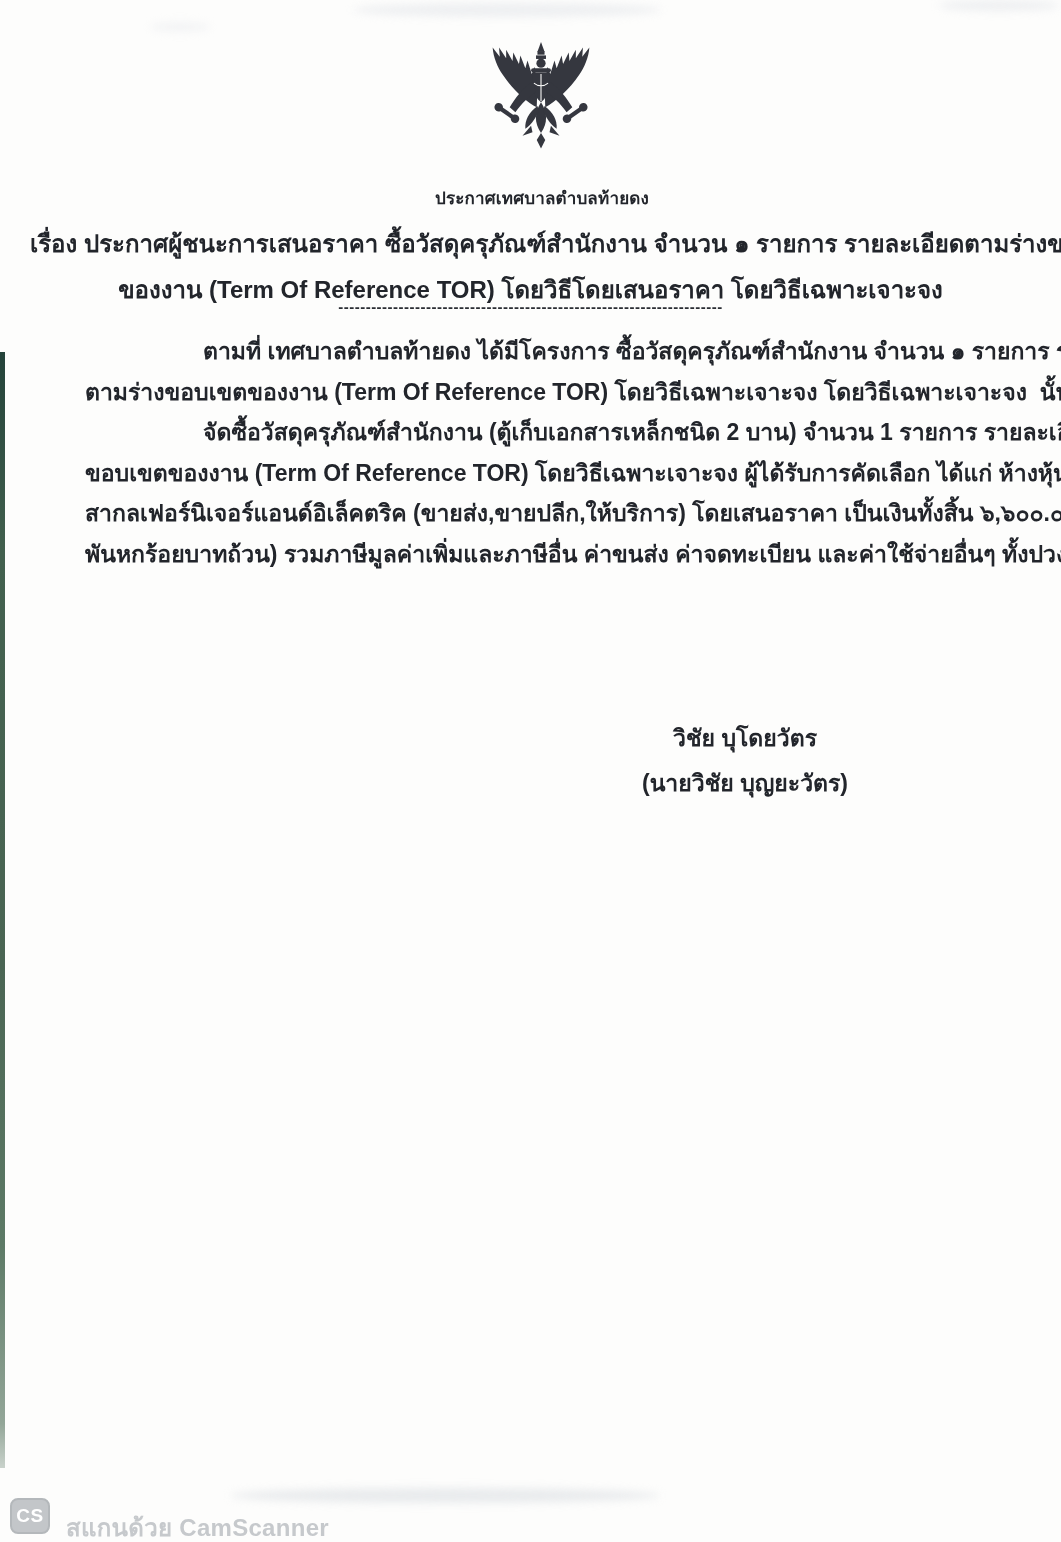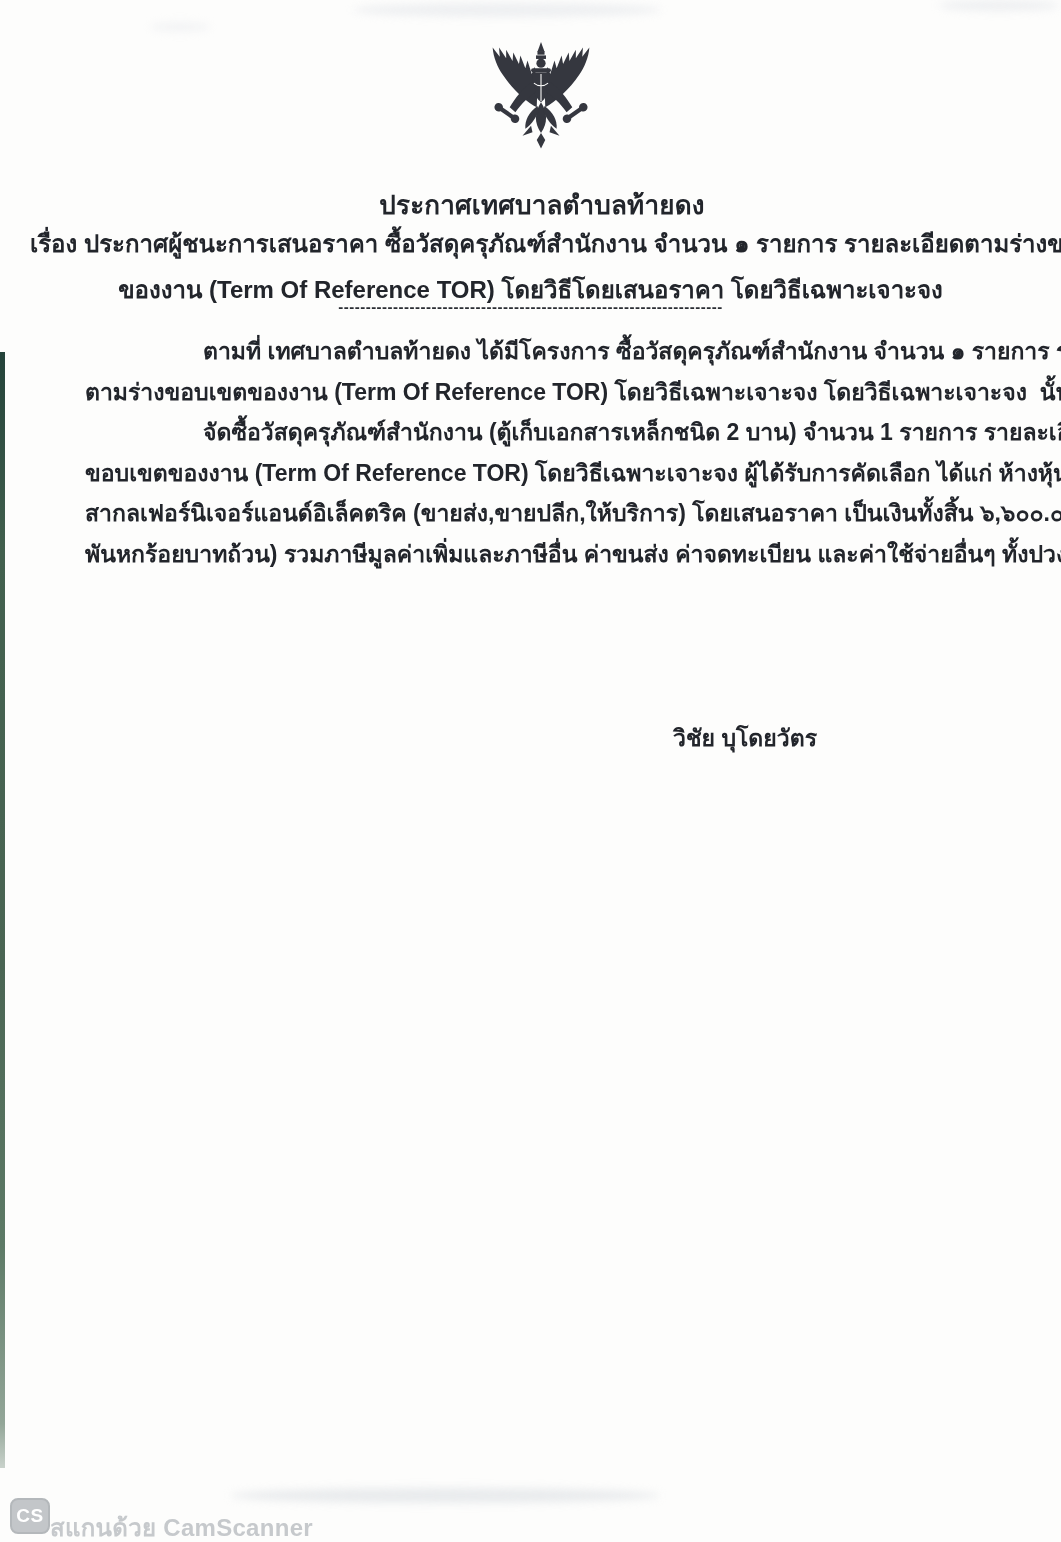--- a/index.html
+++ b/index.html
@@ -22,41 +22,41 @@
   .smudge.s2{left:938px;top:0px;width:122px;height:11px;}
   .smudge.s3{left:230px;top:1488px;width:430px;height:15px;background:#e2e5e8;}
   .smudge.s4{left:150px;top:22px;width:60px;height:10px;opacity:.5;}
   
   .emblem{position:absolute;left:477px;top:40px;width:128px;height:146px;}
   .emblem svg{width:100%;height:100%;}
   .emblem .ink{fill:#35373f;}
   
   .doc-title{
     position:absolute;left:312px;top:184px;width:460px;
-    text-align:center;font-size:26px;font-weight:700;letter-spacing:.2px;white-space:nowrap;
+    text-align:center;font-size:17px;font-weight:700;letter-spacing:.2px;white-space:nowrap;
   }
   .subject{position:absolute;left:30px;top:221px;width:1001px;text-align:center;font-weight:700;}
   .subject .line{height:46px;line-height:46px;font-size:24px;white-space:nowrap;}
   .divider{
     position:absolute;left:30px;top:298px;width:1001px;text-align:center;
     font-size:15px;font-weight:700;letter-spacing:.5px;color:#2a2d33;white-space:nowrap;
   }
   .body-text{position:absolute;left:85px;top:331px;width:900px;}
   .body-text .line{height:40.5px;line-height:40.5px;font-size:23px;font-weight:600;white-space:nowrap;}
   .body-text .line.indent{padding-left:118px;}
   .date-line{
     position:absolute;left:538px;top:606px;height:40px;line-height:40px;
     font-size:23px;font-weight:600;white-space:nowrap;
   }
   .signature{position:absolute;left:545px;top:716px;width:400px;text-align:center;}
   .signature .sig-line{height:45px;line-height:45px;font-size:23px;font-weight:600;white-space:nowrap;}
   
   .watermark{
     position:absolute;left:10px;top:1496px;height:40px;
-    display:flex;align-items:center;gap:0;color:#c6c9cc;
+    display:flex;align-items:center;gap:16px;color:#c6c9cc;
   }
   .cs-badge{
     width:40px;height:36px;border-radius:8px;
     background:#c3c6c9;color:#ffffff;
     border:2px solid #b4b8bb;
     display:flex;align-items:center;justify-content:center;
     font-size:19px;font-weight:700;letter-spacing:.5px;
     box-sizing:border-box;
   }
   .wm-text{font-size:24px;font-weight:700;letter-spacing:.3px;white-space:nowrap;margin-top:22px;}
@@ -130,20 +130,21 @@
     <div class="line">ตามร่างขอบเขตของงาน (Term Of Reference TOR) โดยวิธีเฉพาะเจาะจง โดยวิธีเฉพาะเจาะจง &nbsp;นั้น</div>
     <div class="line indent">จัดซื้อวัสดุครุภัณฑ์สำนักงาน (ตู้เก็บเอกสารเหล็กชนิด 2 บาน) จำนวน 1 รายการ รายละเอียดตามร่าง</div>
     <div class="line">ขอบเขตของงาน (Term Of Reference TOR) โดยวิธีเฉพาะเจาะจง ผู้ได้รับการคัดเลือก ได้แก่ ห้างหุ้นส่วนจำกัด</div>
     <div class="line">สากลเฟอร์นิเจอร์แอนด์อิเล็คตริค (ขายส่ง,ขายปลีก,ให้บริการ) โดยเสนอราคา เป็นเงินทั้งสิ้น ๖,๖๐๐.๐๐ บาท (หก</div>
     <div class="line">พันหกร้อยบาทถ้วน) รวมภาษีมูลค่าเพิ่มและภาษีอื่น ค่าขนส่ง ค่าจดทะเบียน และค่าใช้จ่ายอื่นๆ ทั้งปวง</div>
   </div>
 
 
   <div class="signature">
     <div class="sig-line">วิชัย บุโดยวัตร</div>
+    <div class="sig-line">(นายวิชัย บุญยะวัตร)</div>
   </div>
 
   <div class="watermark">
     <div class="cs-badge">CS</div>
     <div class="wm-text">สแกนด้วย CamScanner</div>
   </div>
 
 </div>
 
 </body></html>

